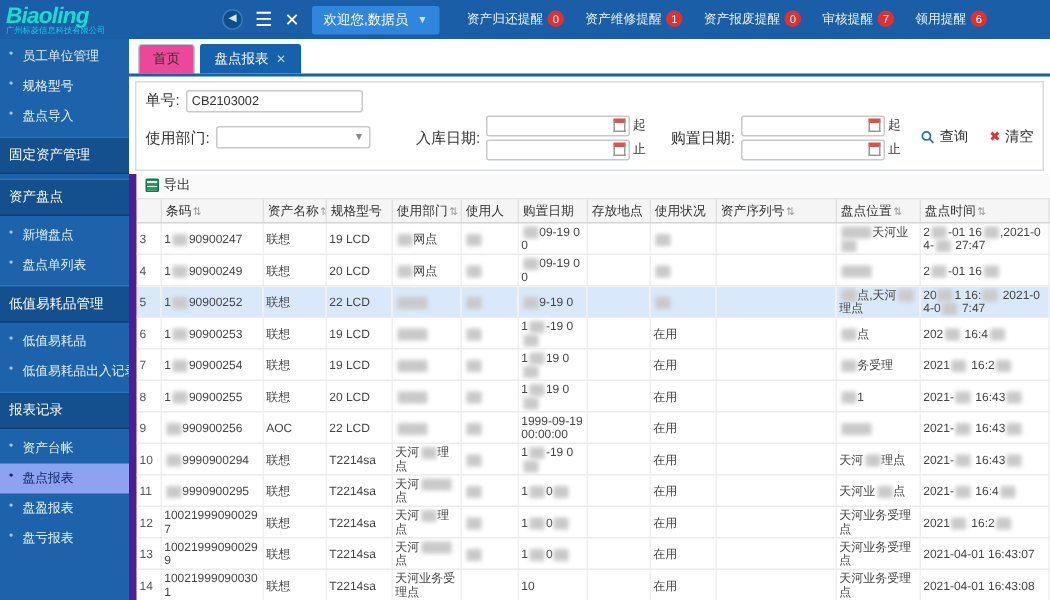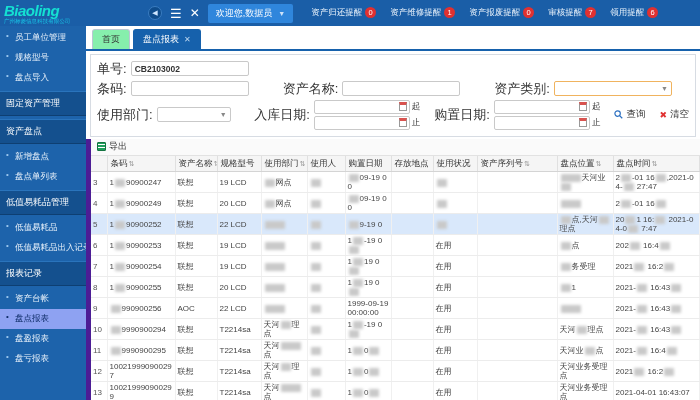--- a/index.html
+++ b/index.html
@@ -26,30 +26,30 @@
   .sb-item { position:relative; color:#e8f1fa; font-size:8.5px; padding:4px 2px 4px 15px; cursor:pointer; white-space:nowrap; overflow:hidden; }
   .sb-item::before { content:"•"; position:absolute; left:6px; top:3px; color:#9cc7ee; font-size:8px; }
   .sb-item.active { background:#8ea2f2; color:#0d2b66; }
   .sb-item.active::before { color:#0d2b66; }
   .sb-header { background:#14508e; border-top:1px solid #2a74bc; border-bottom:1px solid #0e3f72; color:#fff; font-size:9px; padding:5px 6px; margin:3px 0; cursor:pointer; white-space:nowrap; }
 
   .main { flex:1 1 auto; min-width:0; display:flex; flex-direction:column; background:#fff; }
 
   
   .tabbar { display:flex; gap:3px; padding:3px 4px 0 6px; align-items:flex-end; }
-  .tab { font-size:9px; padding:3px 9px; border:1px solid #b9c6d3; border-bottom:none; background:#86efac; color:#333; border-radius:3px 3px 0 0; cursor:pointer; display:flex; align-items:center; gap:5px; }
+  .tab { font-size:9px; padding:3px 9px; border:1px solid #b9c6d3; border-bottom:none; background:#ec4899; color:#333; border-radius:3px 3px 0 0; cursor:pointer; display:flex; align-items:center; gap:5px; }
   .tab.active { background:#1661ac; color:#fff; border-color:#1661ac; }
   .tab-close { font-size:8px; color:#bcd6f0; }
   .tab-underline { height:2px; background:#1661ac; }
 
   
   .form-panel { border:1px solid #d7dce3; margin:3px 4px 2px 4px; padding:3px 6px 4px 6px; background:#fff; }
   .frow { display:flex; align-items:center; margin:2px 0; gap:4px; }
-  .flabel { font-size:13px; color:#333; white-space:nowrap; }
-  .finput { height:15px; width:118px; border:1px solid #c9c9c9; border-radius:2px; font-size:8.5px; padding:0 3px; color:#333; background:#fff;font-weight:bold; }
+  .flabel { font-size:10px; color:#333; white-space:nowrap; }
+  .finput { height:15px; width:118px; border:1px solid #c9c9c9; border-radius:2px; font-size:8.5px; padding:0 3px; color:#333; background:#fff; }
   .fselect { height:15px; width:118px; border:1px solid #c9c9c9; border-radius:2px; background:#fff; display:flex; align-items:center; justify-content:flex-end; padding:0 3px; cursor:pointer; }
   .fselect.hl { border-color:#f0b35e; }
   .fselect .caret { font-size:7px; color:#888; }
   .fgap { width:26px; }
   .dates { display:flex; flex-direction:column; gap:2px; }
   .daterow { display:flex; align-items:center; gap:2px; }
   .dateinput { height:14px; width:96px; border:1px solid #c9c9c9; border-radius:2px; background:#fff; display:flex; align-items:center; justify-content:flex-end; padding:0 2px; cursor:pointer; }
   .cal { width:8px; height:9px; border:1px solid #999; background:#fff; border-top:3px solid #d9534f; }
   .range { font-size:8.5px; color:#333; }
   .linkbtn { display:flex; align-items:center; gap:3px; font-size:9.5px; color:#333; cursor:pointer; white-space:nowrap; margin-left:10px; }
@@ -138,32 +138,20 @@
             <span>盘点报表</span>
             <span class="tab-close">✕</span>
           </div>
         </div>
       <div class="tab-underline"></div>
 
       <section class="form-panel">
         <div class="frow">
           <span class="flabel">单号:</span>
           <input class="finput" value="CB2103002" style="">
-        </div>
-        <div class="frow">
-          <span class="flabel">条码:</span>
-          <input class="finput" value="" style="">
-          <span class="fgap"></span>
-          <span class="flabel">资产名称:</span>
-          <input class="finput" value="" style="">
-          <span class="fgap"></span>
-          <span class="flabel">资产类别:</span>
-          <div class="fselect hl">
-              <span class="caret">▼</span>
-            </div>
         </div>
         <div class="frow">
           <span class="flabel">使用部门:</span>
           <div class="fselect">
               <span class="caret">▼</span>
             </div>
           <span class="fgap"></span>
           <span class="flabel">入库日期:</span>
           <div class="dates">
             <div class="daterow">

